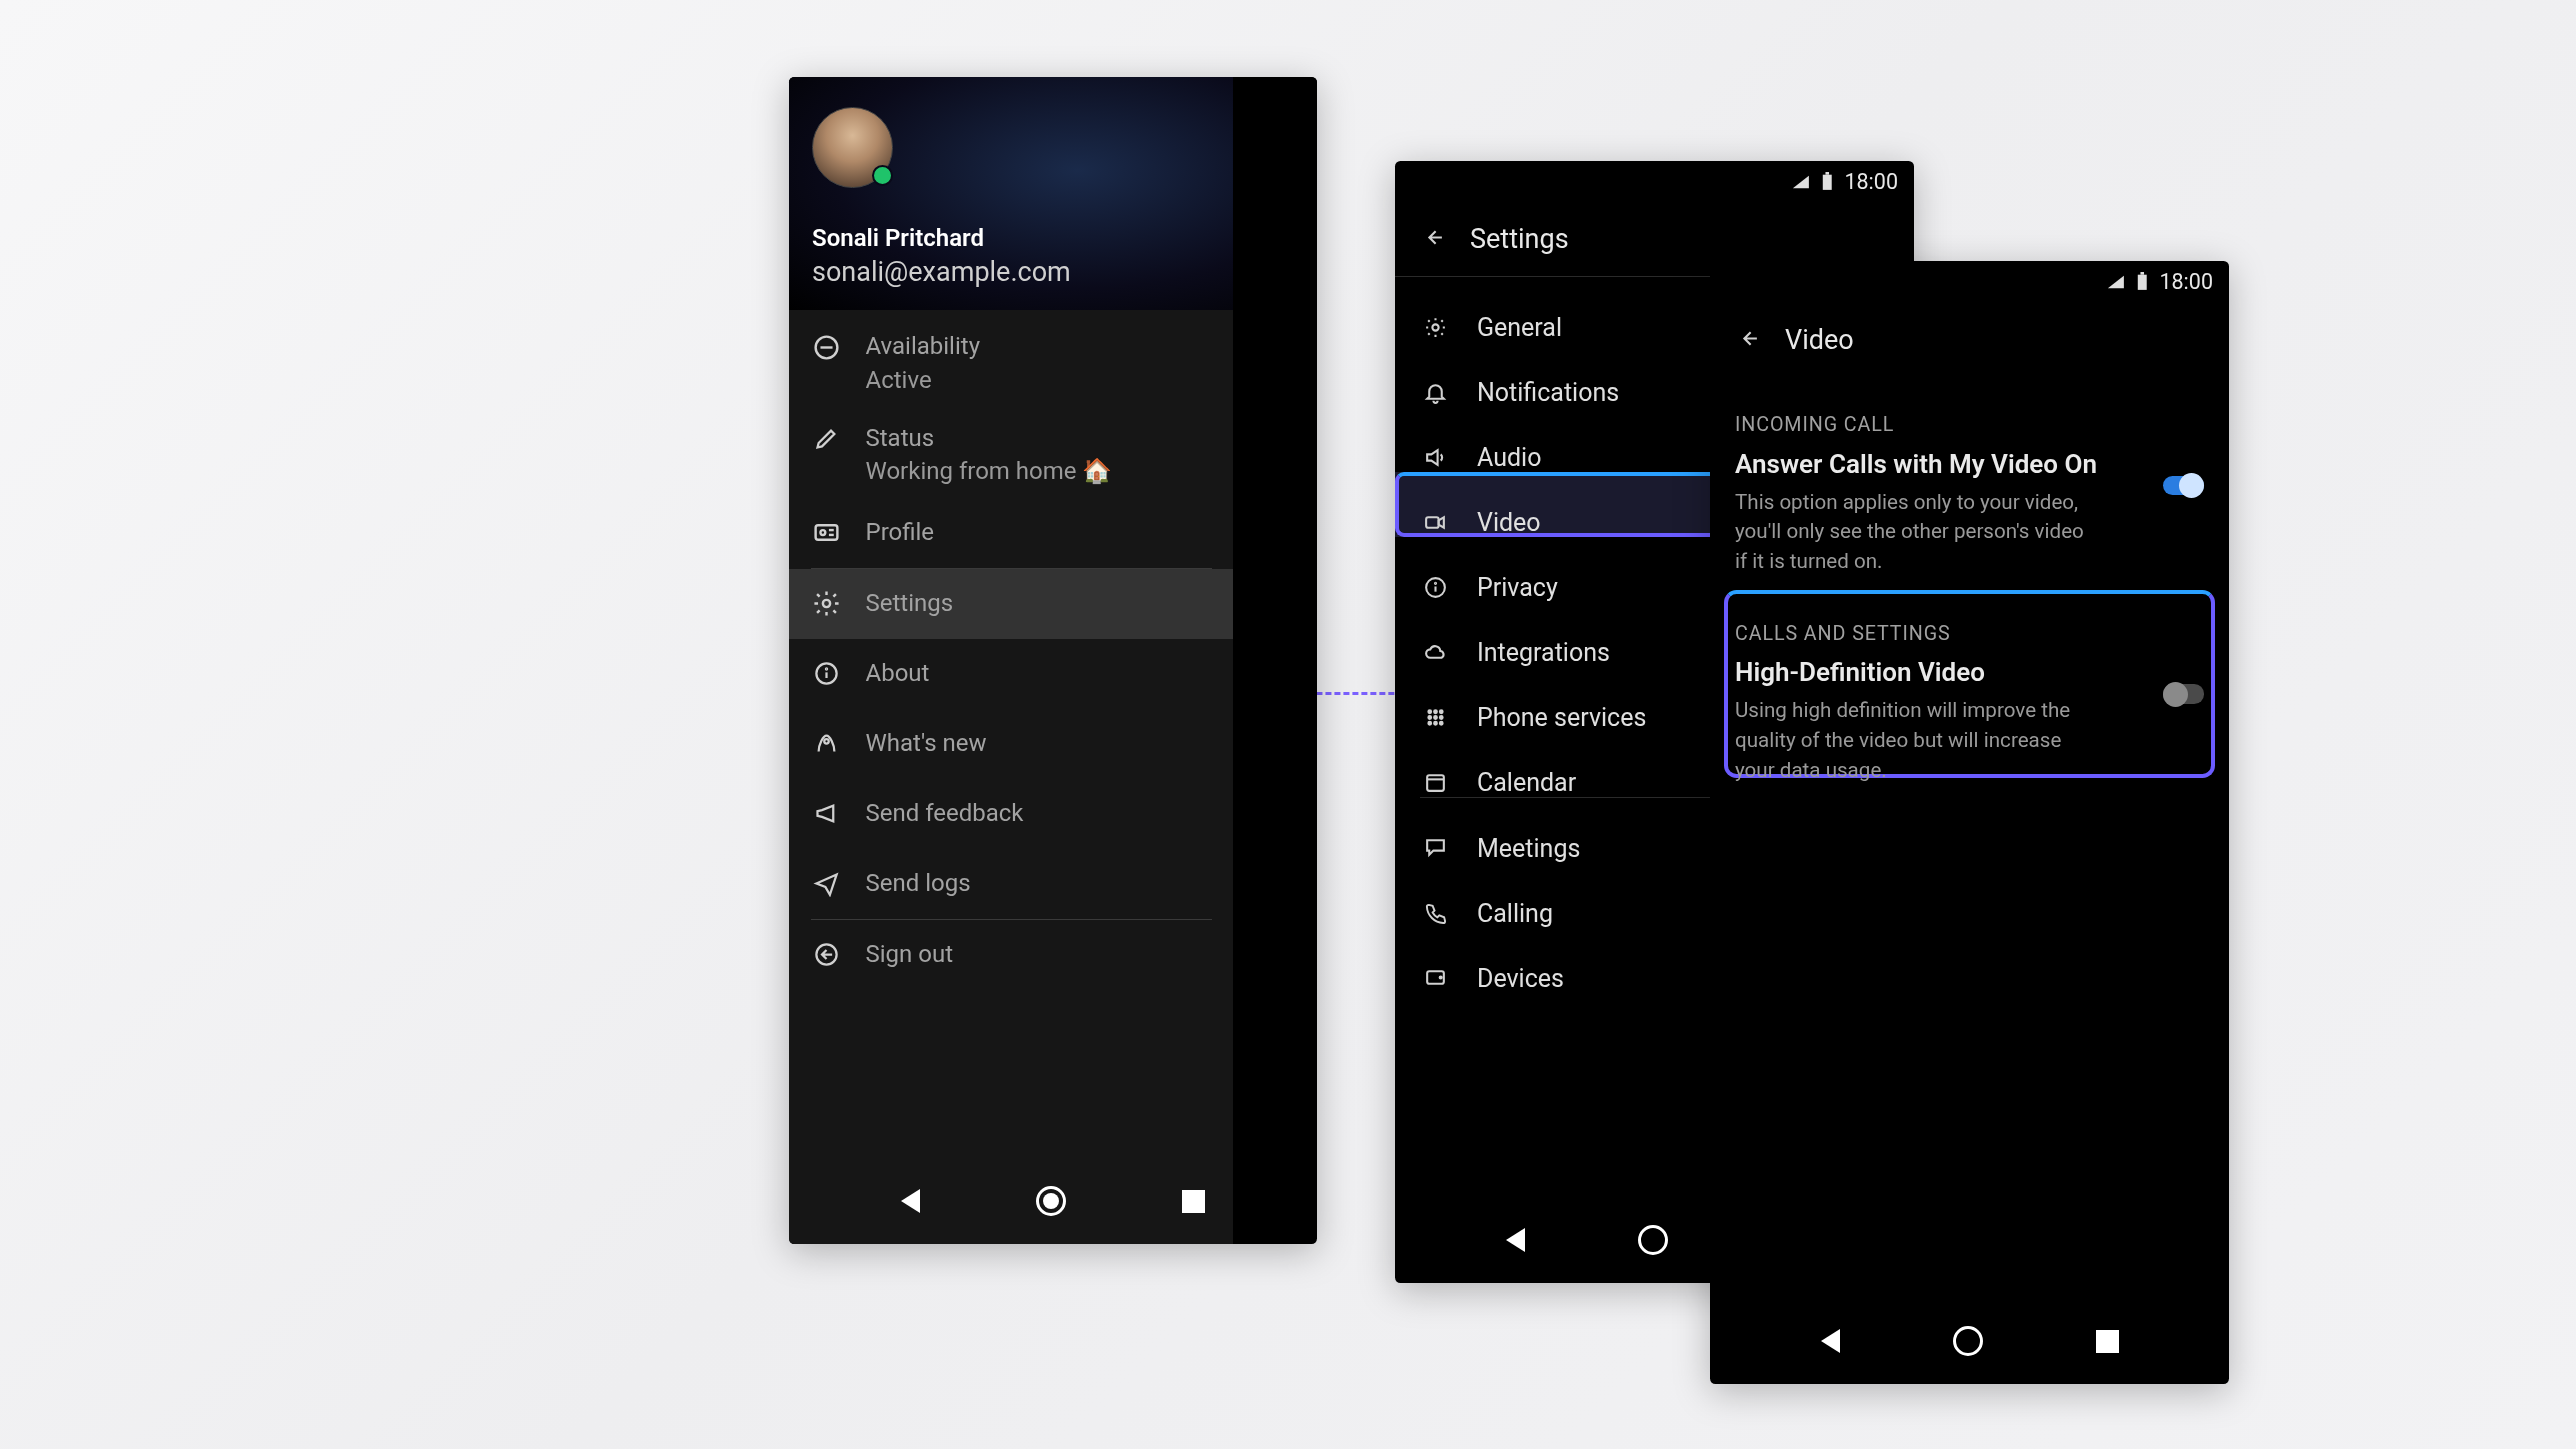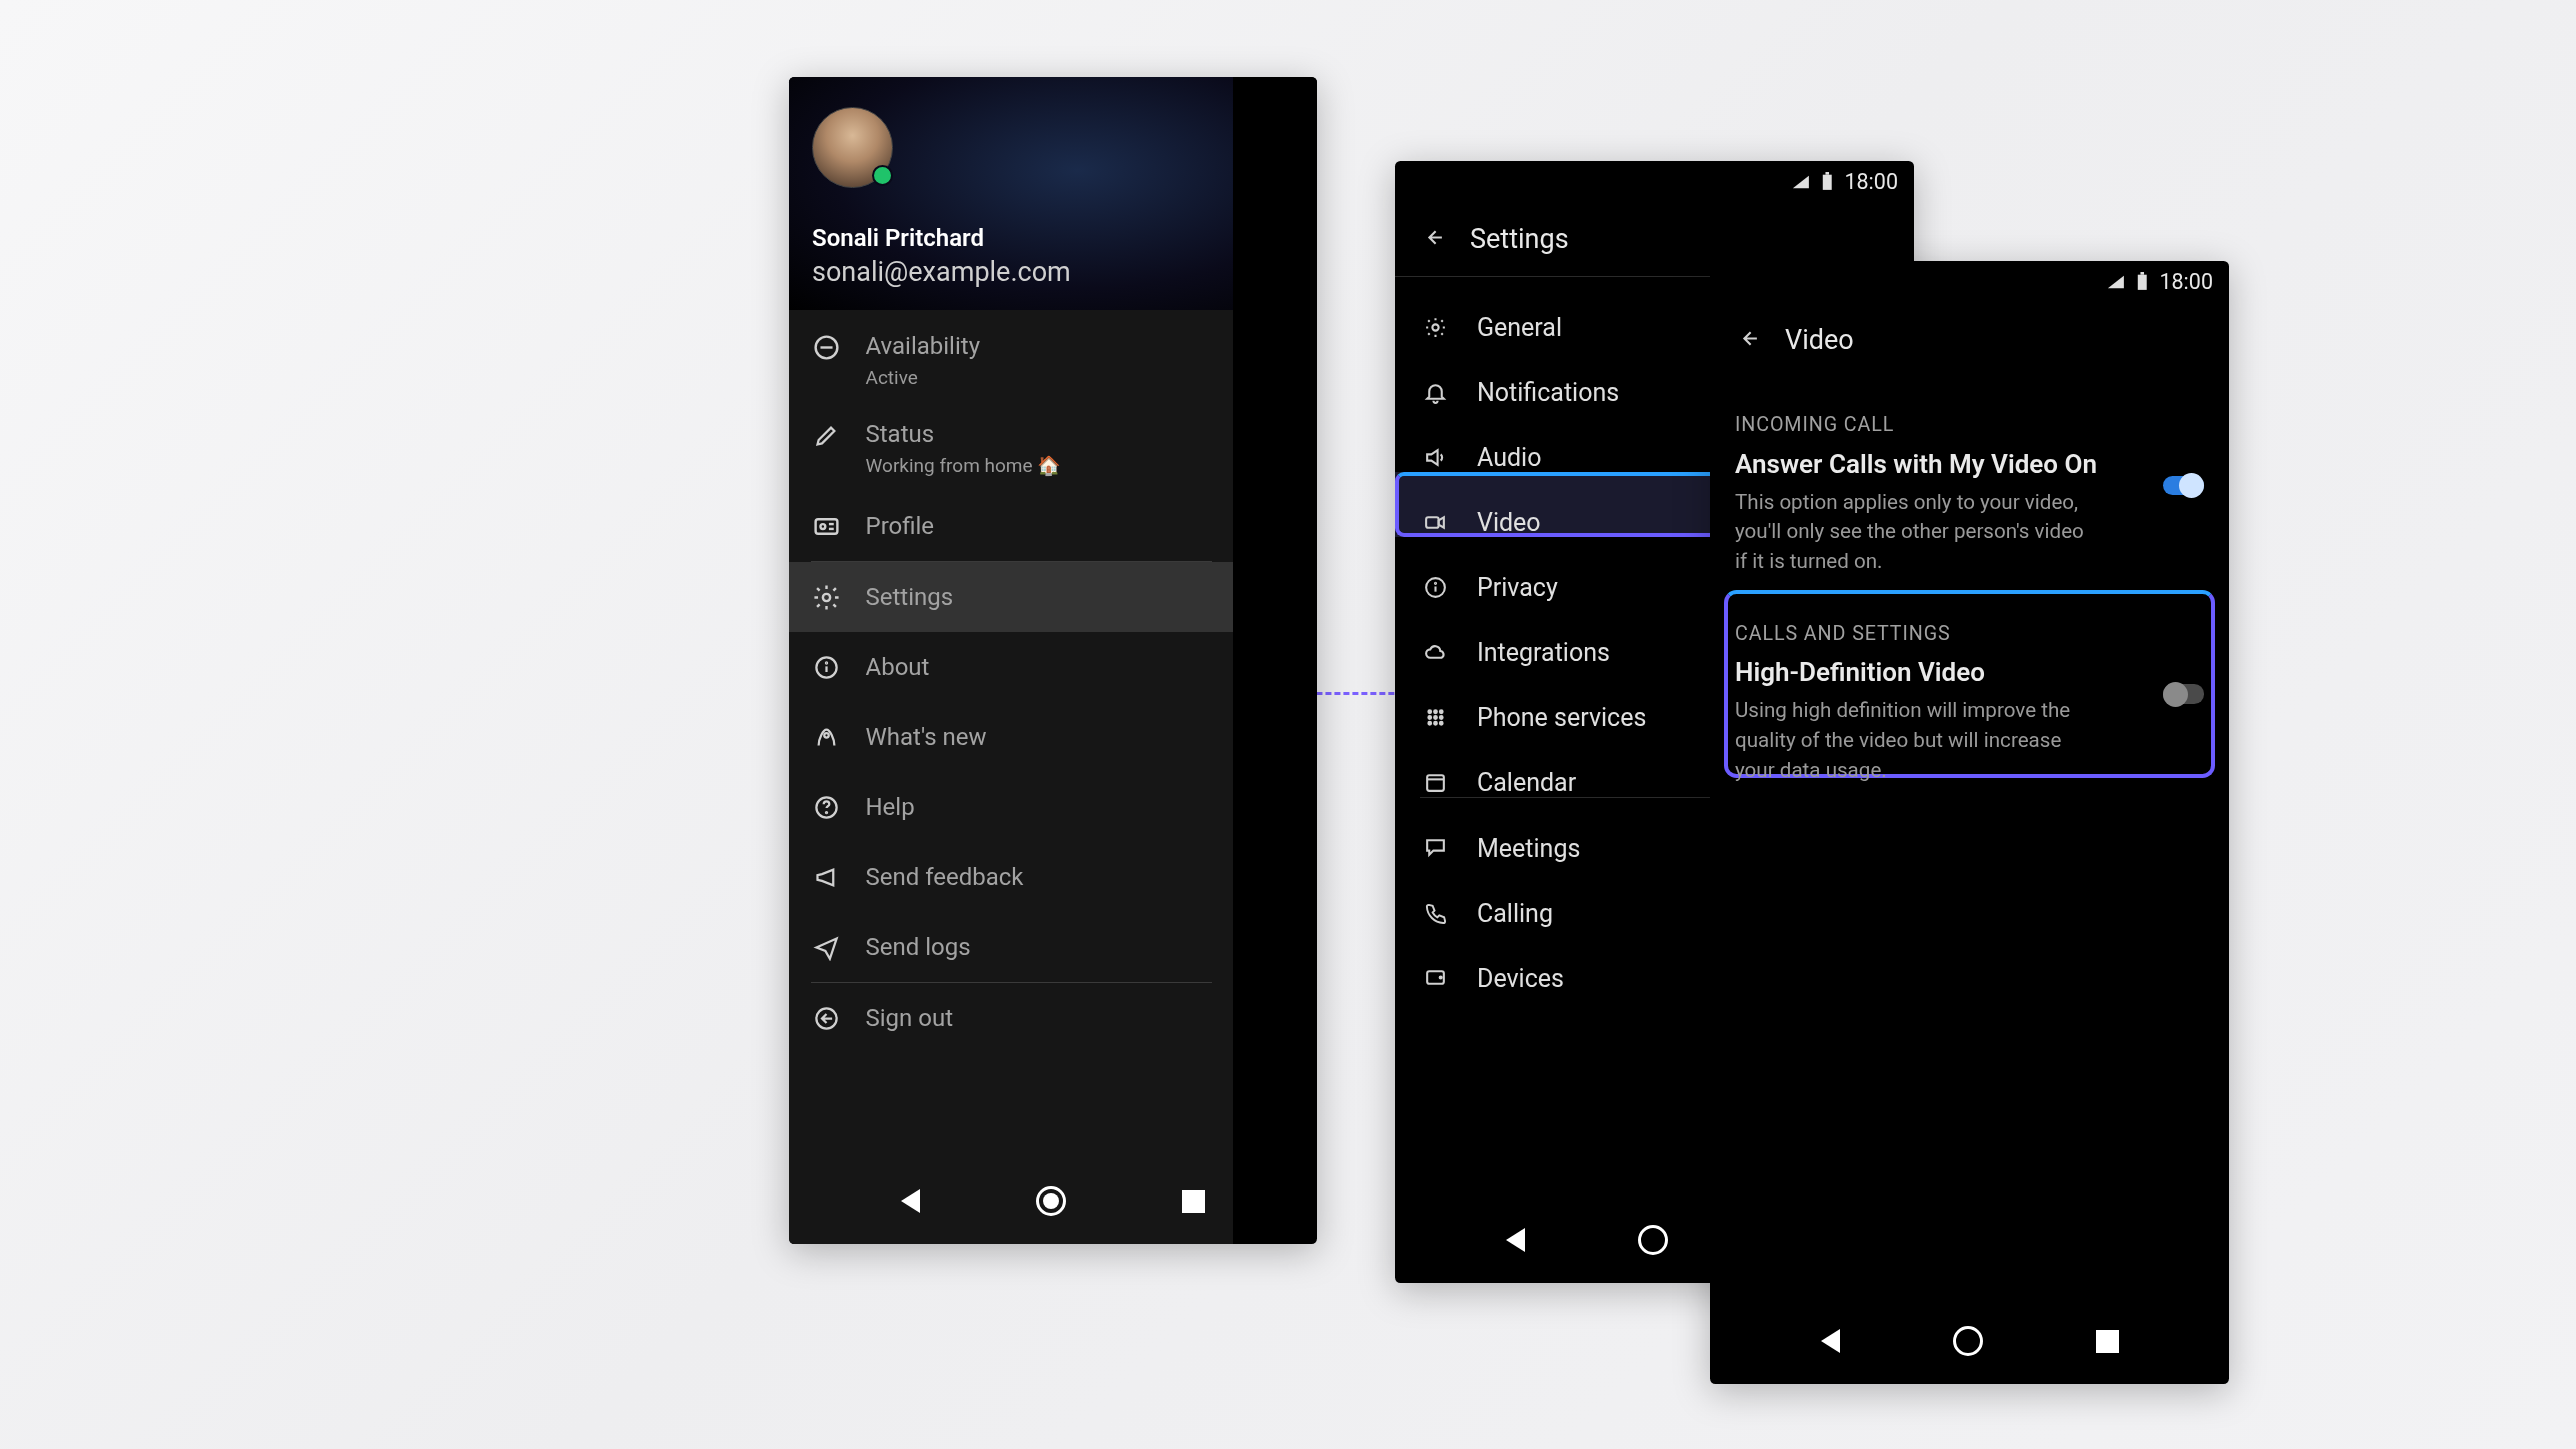--- a/index.html
+++ b/index.html
@@ -48,21 +48,21 @@
     display: flex; align-items: center;
     padding: 12.5px 18px 12.5px 21.5px;
     min-height: 70px;
     position: relative;
   }
   .menu-item.tall { min-height: 88px; align-items:flex-start; padding-top:16px; }
   .menu-item.selected { background: #333333; }
   .menu-item .icon { width: 32px; height: 32px; flex-shrink:0; display:flex; align-items:center; justify-content:center; }
   .menu-item .texts { margin-left: 23px; display:flex; flex-direction:column; }
   .menu-item .label { color: #a3a3a3; font-size: 24px; line-height:1.3; }
-  .menu-item .sub { color: #9a9a9a; font-size: 19px; margin-top:3.6px; }
+  .menu-item .sub { color: #9a9a9a; font-size: 24px; margin-top:3.6px; }
   .menu-divider { height:0.9px; background:#3a3a3a; margin: 0 21.5px; }
 
   
   .phone2 { left: 1395px; top: 161px; width: 519px; height: 1122px; }
   .status-bar { height: 41px; display:flex; align-items:center; justify-content:flex-end; padding: 0 16px; color:#e8e8e8; font-size:21.5px; gap:10.7px; }
   .sb-icon { display:inline-flex; }
   .p2-title-row { display:flex; align-items:center; height:75px; padding:0 25px; border-bottom:0.9px solid #2a2a2a; }
   .p2-title { color:#e8e8e8; font-size:27px; margin-left:25px; }
   .settings-list { list-style:none; }
   .settings-item { display:flex; align-items:flex-end; height:65px; padding:0 25px; position:relative; }
@@ -198,32 +198,20 @@
               <circle cx="12" cy="10" r="2"></circle>
             </svg>
         </span>
         <span class="texts">
             <span class="label">What's new</span>
           </span>
       </li>
       <li class="menu-item">
         <span class="icon">
           <svg viewBox="0 0 24 24" width="27" height="27">
-              <circle cx="12" cy="12" r="9"></circle>
-              <path d="M9.5 9a2.5 2.5 0 015 0c0 1.5-2.5 2-2.5 3.5"></path>
-              <circle cx="12" cy="16.5" r="0.5" fill="#d0d0d0"></circle>
-            </svg>
-        </span>
-        <span class="texts">
-            <span class="label">Help</span>
-          </span>
-      </li>
-      <li class="menu-item">
-        <span class="icon">
-          <svg viewBox="0 0 24 24" width="27" height="27">
               <path d="M4 10v4l4 1 10 4V5L8 9z"></path>
             </svg>
         </span>
         <span class="texts">
             <span class="label">Send feedback</span>
           </span>
       </li>
       <li class="menu-item">
         <span class="icon">
           <svg viewBox="0 0 24 24" width="27" height="27">

